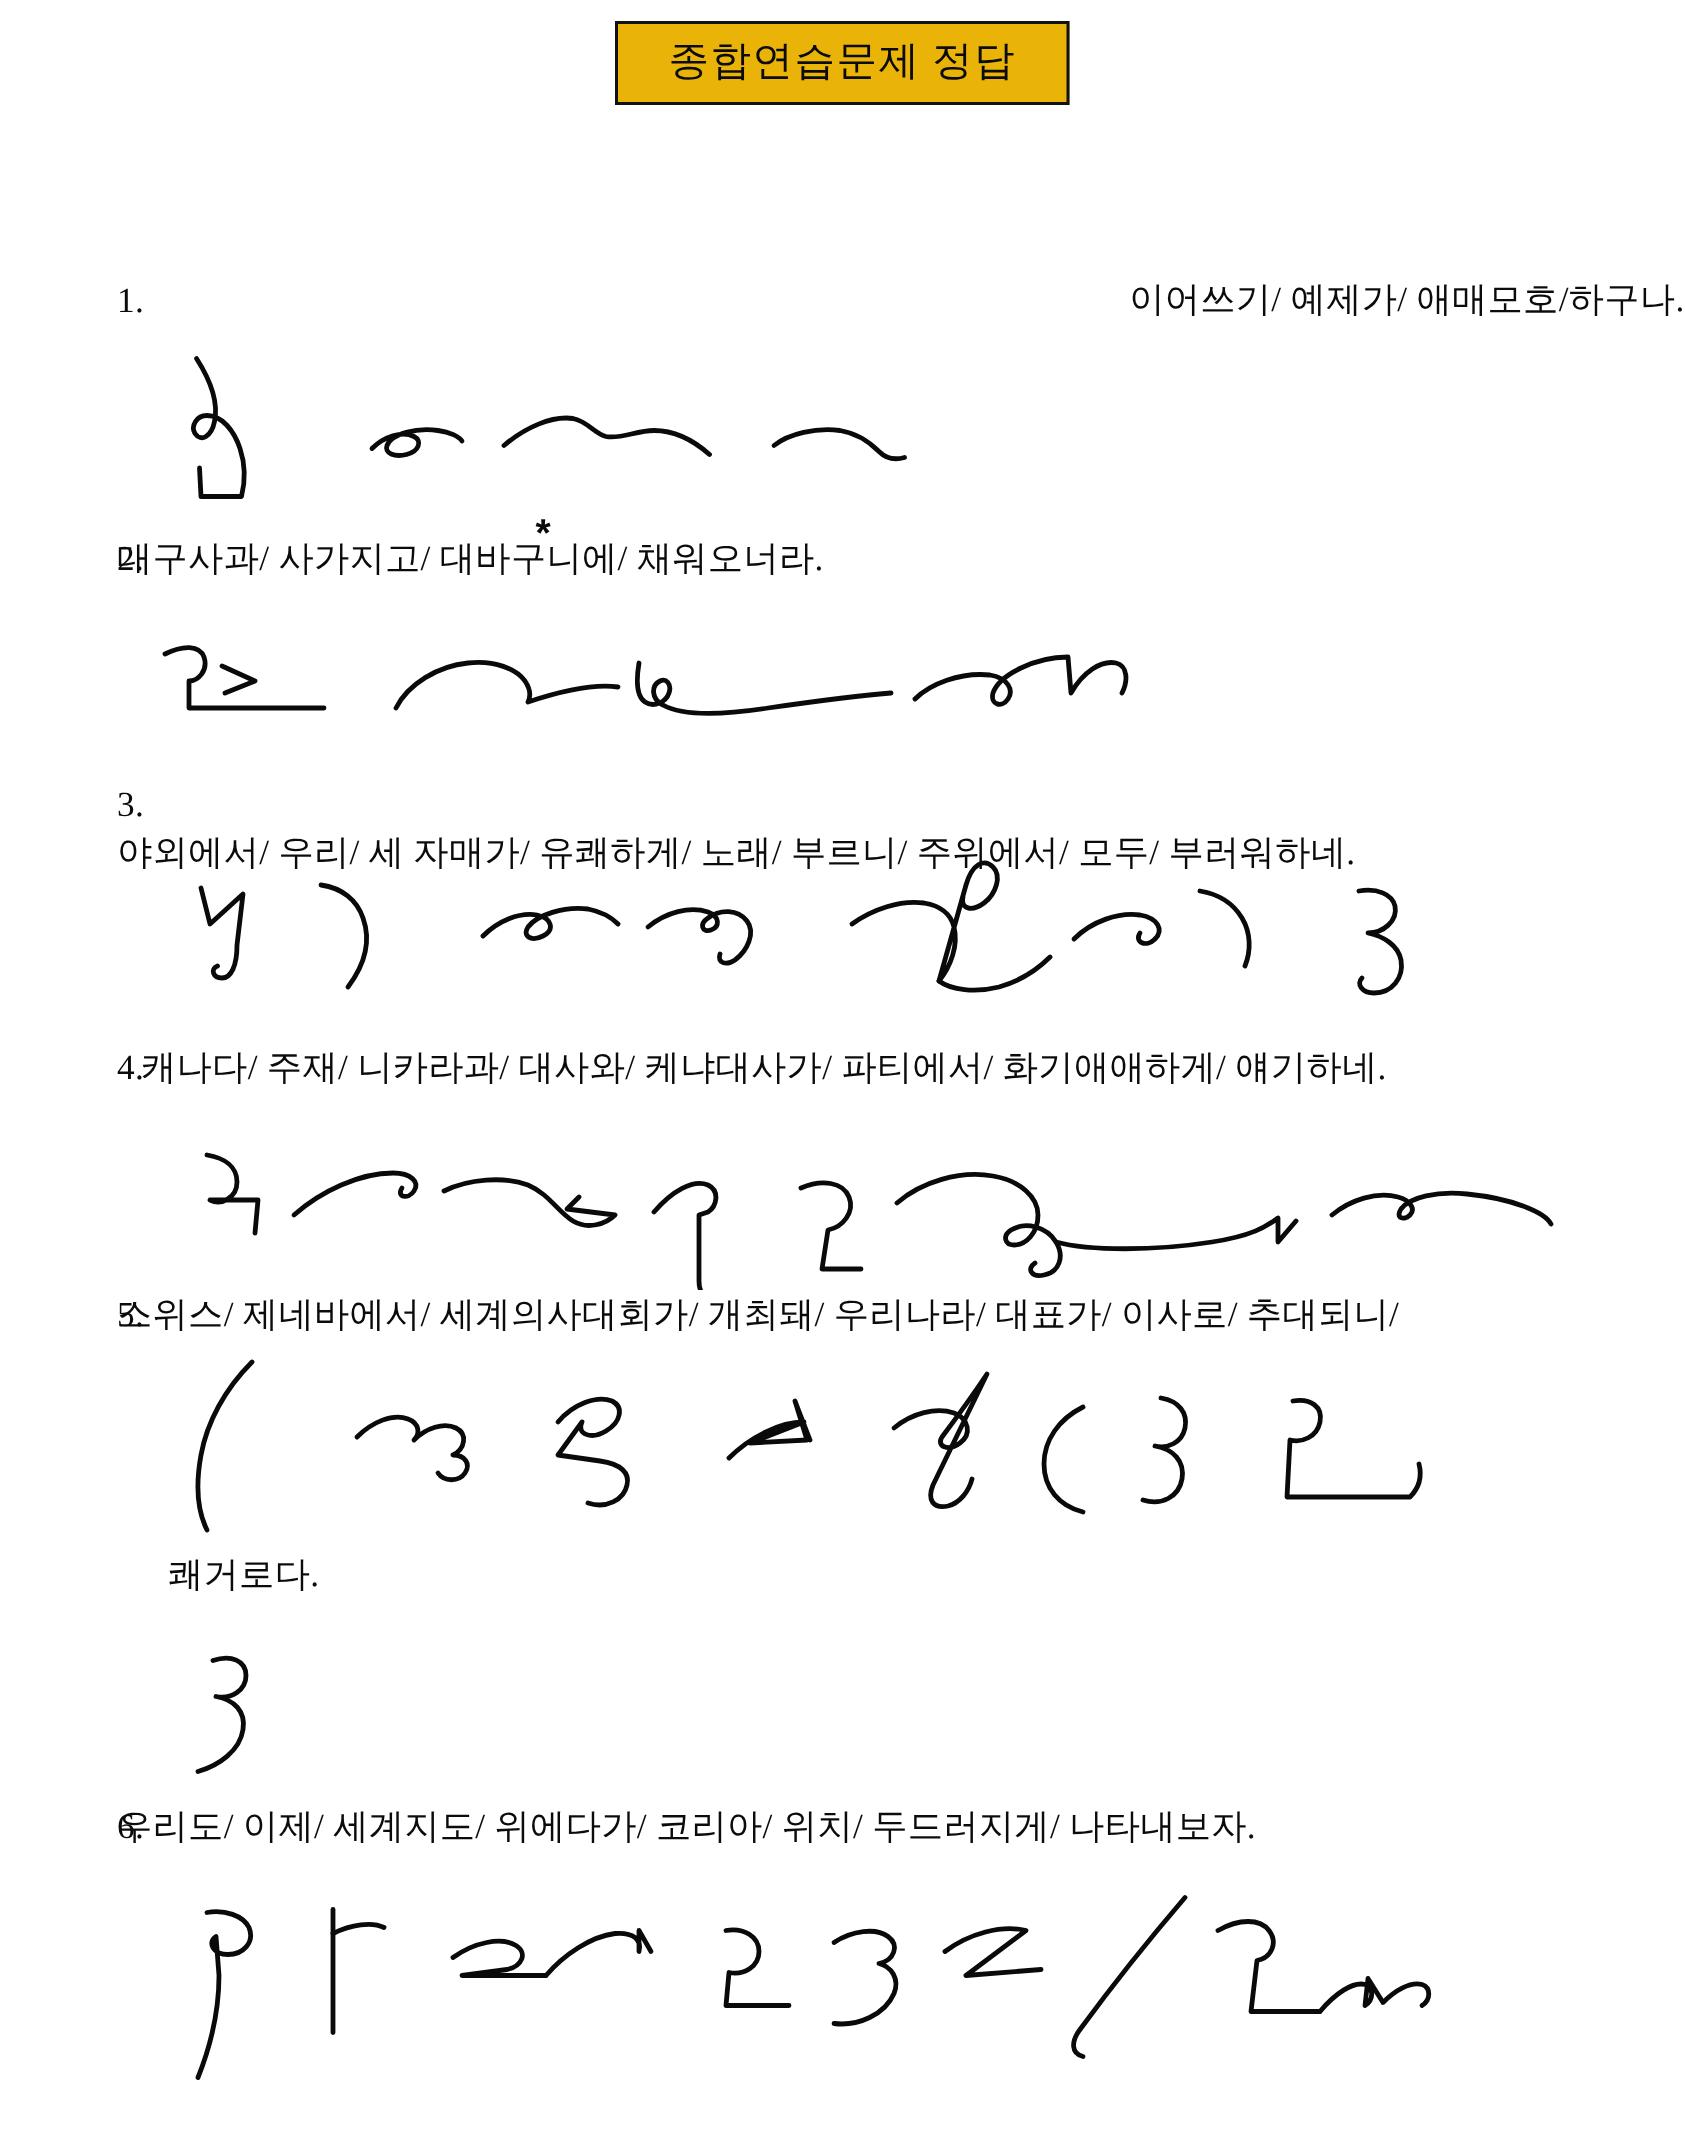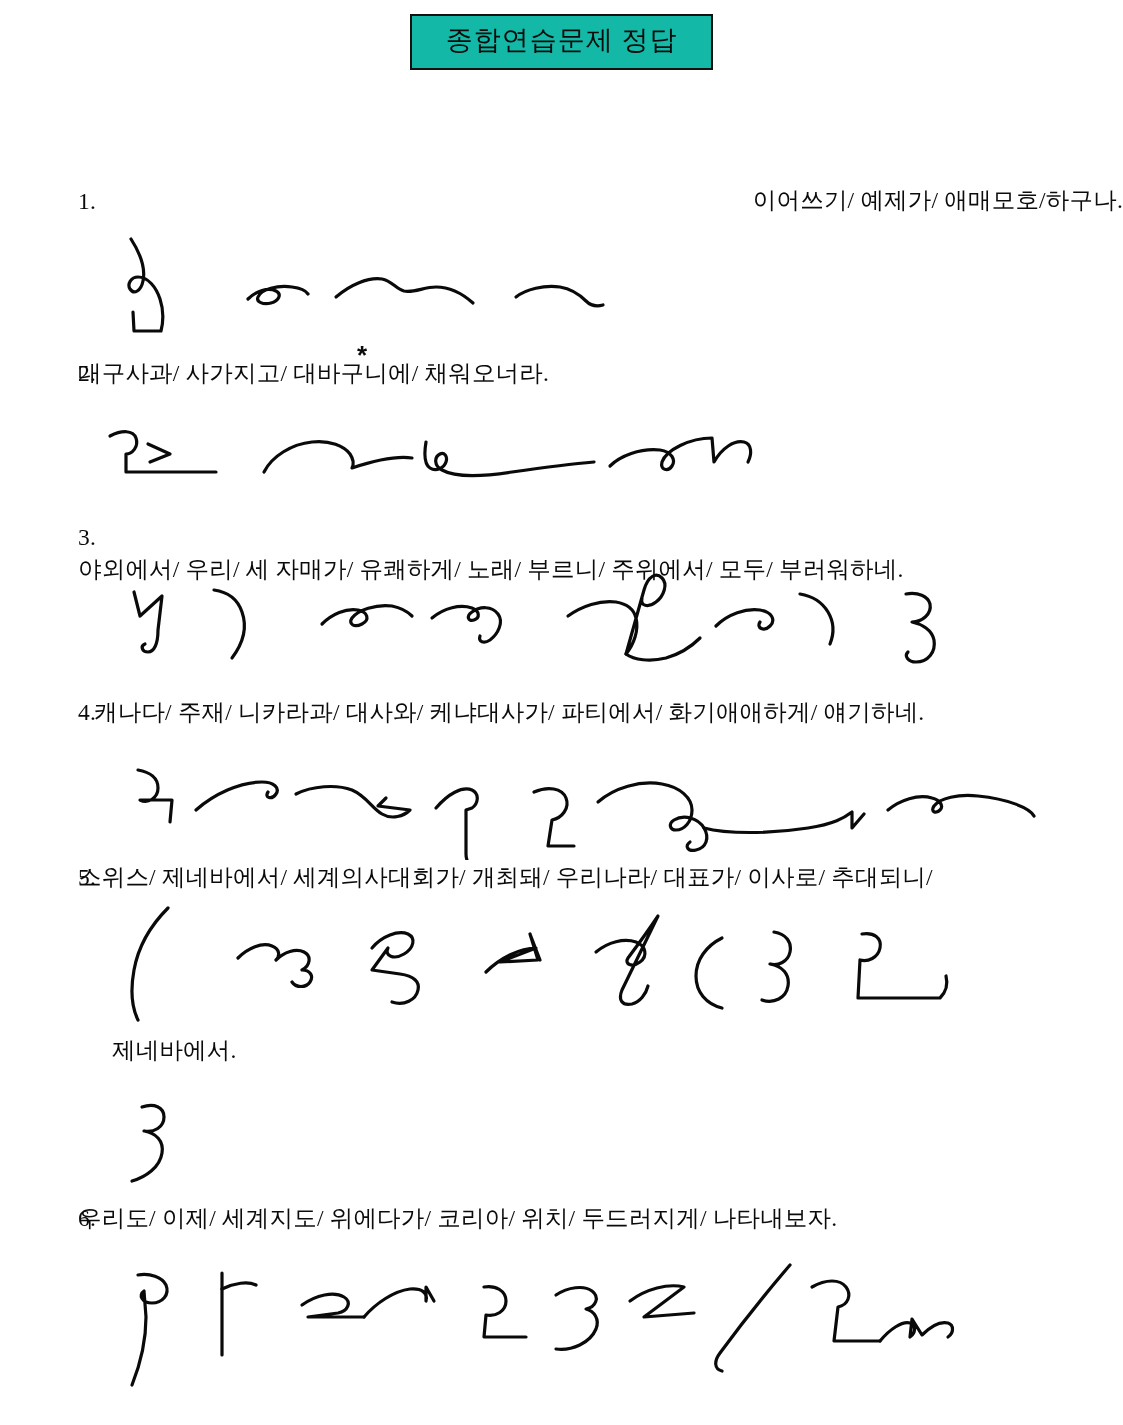--- a/index.html
+++ b/index.html
@@ -24,21 +24,21 @@
     width: 100%;
     display: flex;
     justify-content: center;
   }
   .title-box {
     border: 2.5px solid #111;
     padding: 10px 34px 12px 34px;
     font-size: 27px;
     letter-spacing: 1px;
     line-height: 1.1;
-    background: #14b8a6;
+    background: #eab308;
   }
 
   
   .block {
     position: absolute;
     left: 0;
     width: 1123px;
   }
   .line-text {
     font-size: 23.5px;
@@ -153,21 +153,21 @@
   <path d="M238 58 C248 48 262 42 272 46 C280 49 280 56 276 60 C284 52 296 48 304 52 C312 56 310 66 302 70 C310 70 314 76 310 82 C306 88 296 88 292 82" stroke-width="3.2"></path>
   <path d="M372 48 C382 36 398 30 408 34 C416 38 414 48 404 54 C394 60 384 56 388 48 L372 70 L400 74 C414 76 420 82 418 90 C416 100 404 106 392 102" stroke-width="3.2"></path>
   <path d="M486 72 C500 58 520 48 536 48 L500 62 L538 60 L530 34 L540 60" stroke-width="3.2"></path>
   <path d="M596 52 C608 42 624 38 636 42 C646 46 648 56 640 62 C632 68 624 64 628 58 C634 50 650 28 658 16 L622 90 C618 100 622 106 632 104 C640 102 646 94 648 86" stroke-width="3.2"></path>
   <path d="M722 38 C706 46 696 60 696 76 C696 92 706 104 722 108" stroke-width="3.2"></path>
   <path d="M774 32 C786 34 792 42 790 52 C788 62 778 66 770 64 C782 66 790 74 788 86 C786 98 774 104 762 100" stroke-width="3.2"></path>
   <path d="M862 34 C874 32 882 38 880 48 C878 58 868 62 860 60 L858 98 L940 98 C946 92 948 84 946 76" stroke-width="3.2"></path>
 </svg>
 
 <div class="block" style="top:1035px;">
-  <div class="line-text" style="padding-left:112px;">제네바에서.</div>
+  <div class="line-text" style="padding-left:112px;">쾌거로다.</div>
 </div>
 
 <svg class="shorthand" style="top:1095px;height:105px;" viewBox="0 0 1123 105">
   <path d="M142 12 C154 8 164 12 164 22 C164 32 154 38 144 36 C156 38 164 46 162 58 C160 72 146 82 132 86" stroke-width="3.2"></path>
 </svg>
 
 <div class="block" style="top:1203px;">
   <div class="line-text" style="padding-left:78px;">우리도/ 이제/ 세계지도/ 위에다가/ 코리아/ 위치/ 두드러지게/ 나타내보자.</div>
 </div>
 <div class="block" style="top:1203px;">

